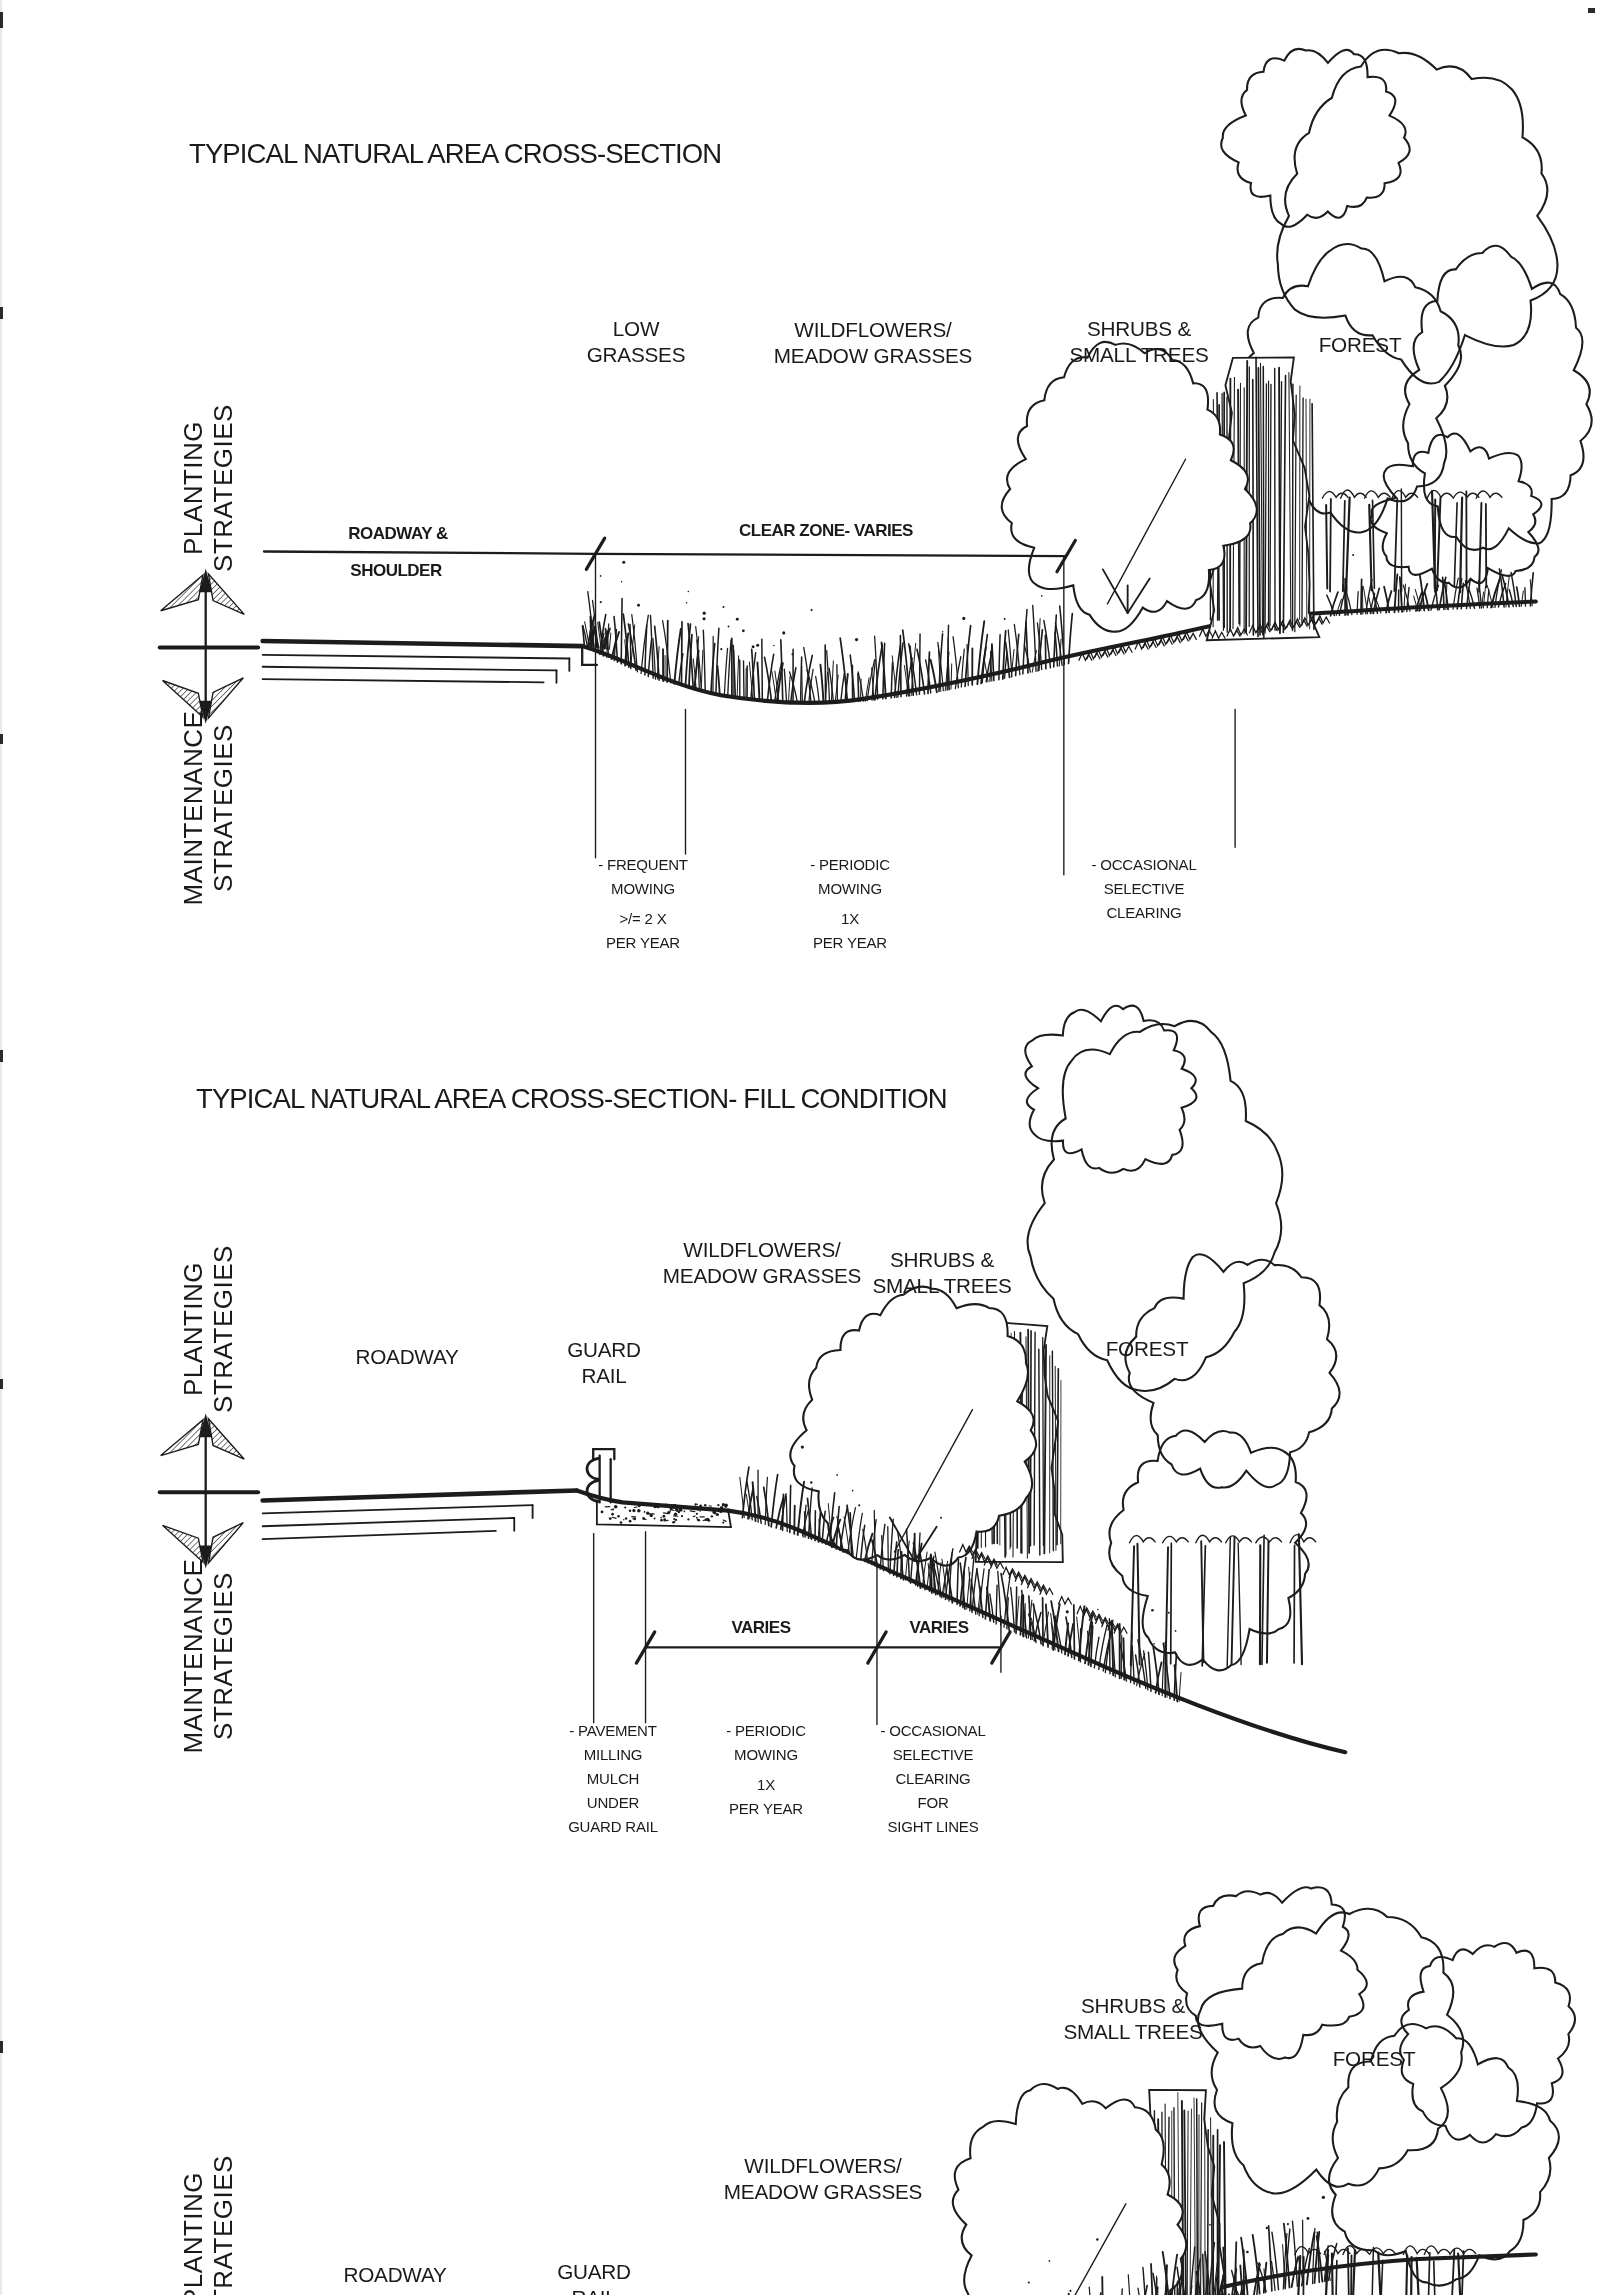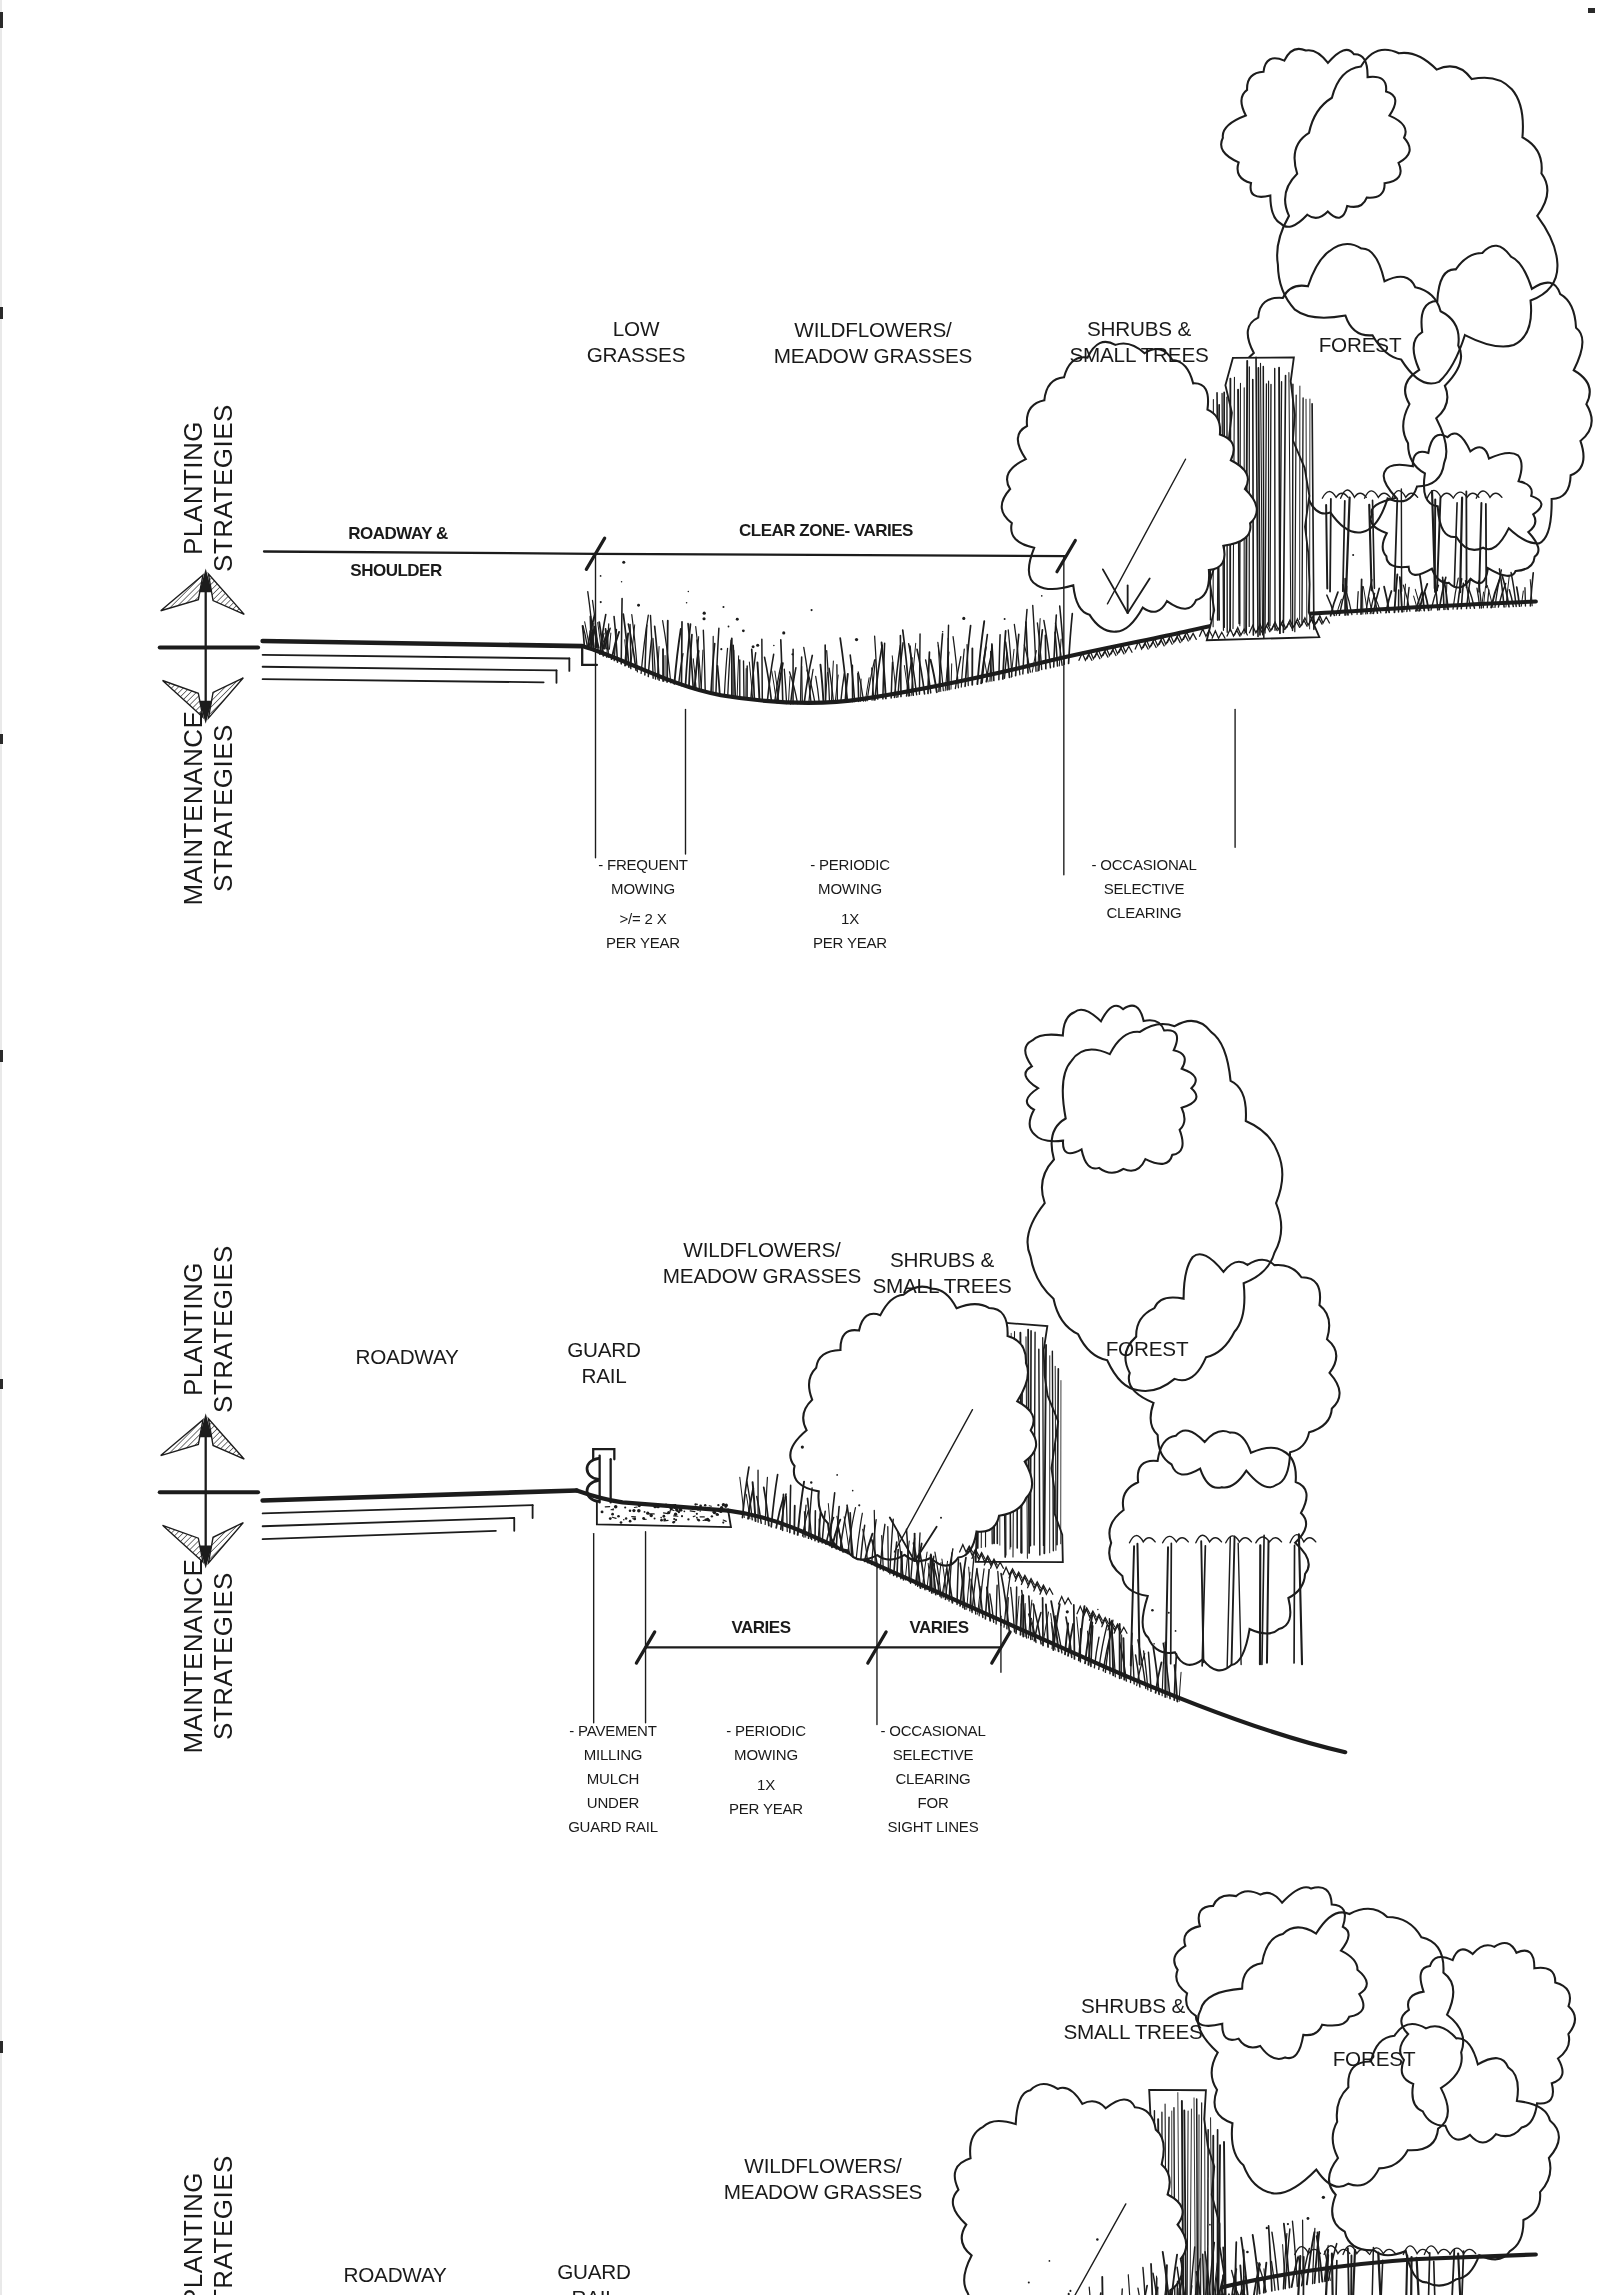--- a/index.html
+++ b/index.html
@@ -1300,20 +1300,21 @@
   <div class="edge"></div>
   <div class="speck" style="left:0;top:12px;height:15.6px"></div>
   <div class="speck" style="left:0;top:307px;height:12px"></div>
   <div class="speck" style="left:0;top:734px;height:10px"></div>
   <div class="speck" style="left:0;top:1050px;height:12px"></div>
   <div class="speck" style="left:0;top:1379px;height:10px"></div>
   <div class="speck" style="left:0;top:2041px;height:12px"></div>
 
   <div class="speck" style="left:1588px;top:8.3px;height:4.6px;width:7.3px"></div>
 
+  <div class="t" style="left:189px;top:138px">TYPICAL NATURAL AREA CROSS-SECTION</div>
 
   <div class="z" style="left:636px;top:342px">
     <div>LOW</div>
     <div>GRASSES</div>
   </div>
   <div class="z" style="left:873px;top:343px">
     <div>WILDFLOWERS/</div>
     <div>MEADOW GRASSES</div>
   </div>
   <div class="z" style="left:1139px;top:342px">
@@ -1350,20 +1351,21 @@
   <div class="m" style="left:850px;top:907px">
     <div>1X</div>
     <div>PER YEAR</div>
   </div>
   <div class="m" style="left:1144px;top:853px">
     <div>- OCCASIONAL</div>
     <div>SELECTIVE</div>
     <div>CLEARING</div>
   </div>
 
+  <div class="t" style="left:196px;top:1083px">TYPICAL NATURAL AREA CROSS-SECTION- FILL CONDITION</div>
 
   <div class="z" style="left:762px;top:1263px">
     <div>WILDFLOWERS/</div>
     <div>MEADOW GRASSES</div>
   </div>
   <div class="z" style="left:942px;top:1273px">
     <div>SHRUBS &amp;</div>
     <div>SMALL TREES</div>
   </div>
   <div class="z" style="left:1147px;top:1349px">FOREST</div>

